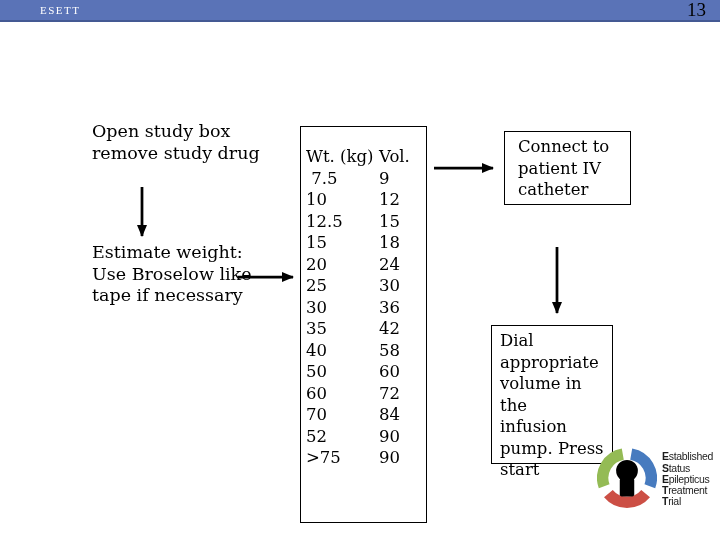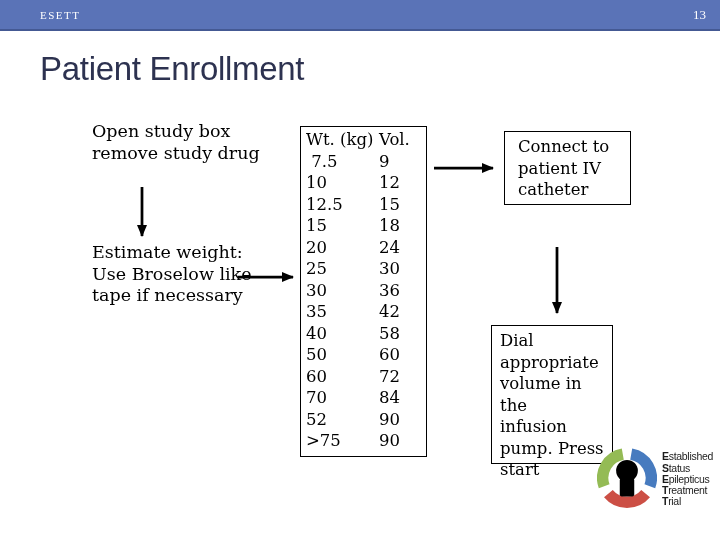--- a/index.html
+++ b/index.html
@@ -1,48 +1,48 @@
 <!DOCTYPE html>
 <html style="--bar: #5a73b7; --title: #2d3250; --logo-green: #94bb55; --logo-blue: #477bbf; --logo-red: #cc4f45; --logo-ink: #000000;"><head>
 <meta charset="utf-8">
 <style>
   html,body{margin:0;padding:0;background:#888;}
   .slide{
     position:relative;width:720px;height:540px;background:#fff;
     font-family:"DejaVu Serif", serif;color:#000;overflow:hidden;
   }
   .topbar{
-    position:absolute;left:0;top:0;width:720px;height:31px;
+    position:absolute;left:0;top:0;width:720px;height:22px;
     background:var(--bar,#5a73b7);box-sizing:border-box;
     border-bottom:2px solid rgba(30,40,80,.35);
     display:flex;align-items:center;justify-content:space-between;
     padding:0 14px 0 40px;
   }
   .brand{
     color:#fff;font-family:"Liberation Serif",serif;font-size:11px;
     letter-spacing:1.5px;font-weight:400;
   }
   .pagenum{
-    color:#ffffff;font-family:"Liberation Serif",serif;font-size:13px;
+    color:#000000;font-family:"Liberation Serif",serif;font-size:19px;
   }
   .title{
     position:absolute;left:40px;top:50px;margin:0;
     font-family:"Liberation Sans",sans-serif;font-weight:500;
     font-size:33px;line-height:38px;color:var(--title,#2d3250);
     letter-spacing:-.3px;
   }
   .step{
     position:absolute;left:92px;white-space:pre-line;
     font-size:17.5px;line-height:21.5px;
   }
   .step1{top:121px;}
   .step2{top:242px;}
   .wt-table{
-    position:absolute;left:300px;top:126px;width:127px;height:331px;
-    border:1.5px solid #000;box-sizing:border-box;padding:2px 0 0 5px;
+    position:absolute;left:300px;top:126px;width:127px;height:397px;
+    border:1.5px solid #000;box-sizing:border-box;padding:19px 0 0 5px;
   }
   .wt-table table{border-collapse:collapse;}
   .wt-table th,.wt-table td{
     font-weight:400;text-align:left;padding:0;margin:0;
     font-size:16.5px;line-height:21.5px;white-space:pre;
   }
   .wt-table th:first-child,.wt-table td:first-child{width:73px;}
   .flowbox{
     position:absolute;border:1.5px solid #000;box-sizing:border-box;
     padding:4px 8px;font-size:16.5px;line-height:21.5px;white-space:pre-line;
@@ -63,21 +63,20 @@
 </head>
 <body>
 
 <div class="slide">
 
   <header class="topbar">
     <span class="brand">ESETT</span>
     <span class="pagenum">13</span>
   </header>
 
-  <h1 class="title">Patient Enrollment</h1>
 
   <div class="step step1">Open study box
 remove study drug</div>
   <div class="step step2">Estimate weight:
 Use Broselow like
 tape if necessary</div>
 
   <svg class="arrow-layer" width="720" height="540" viewBox="0 0 720 540">
     <defs>
       <marker id="arr" markerUnits="userSpaceOnUse" markerWidth="12" markerHeight="10" refX="11" refY="5" orient="auto">

